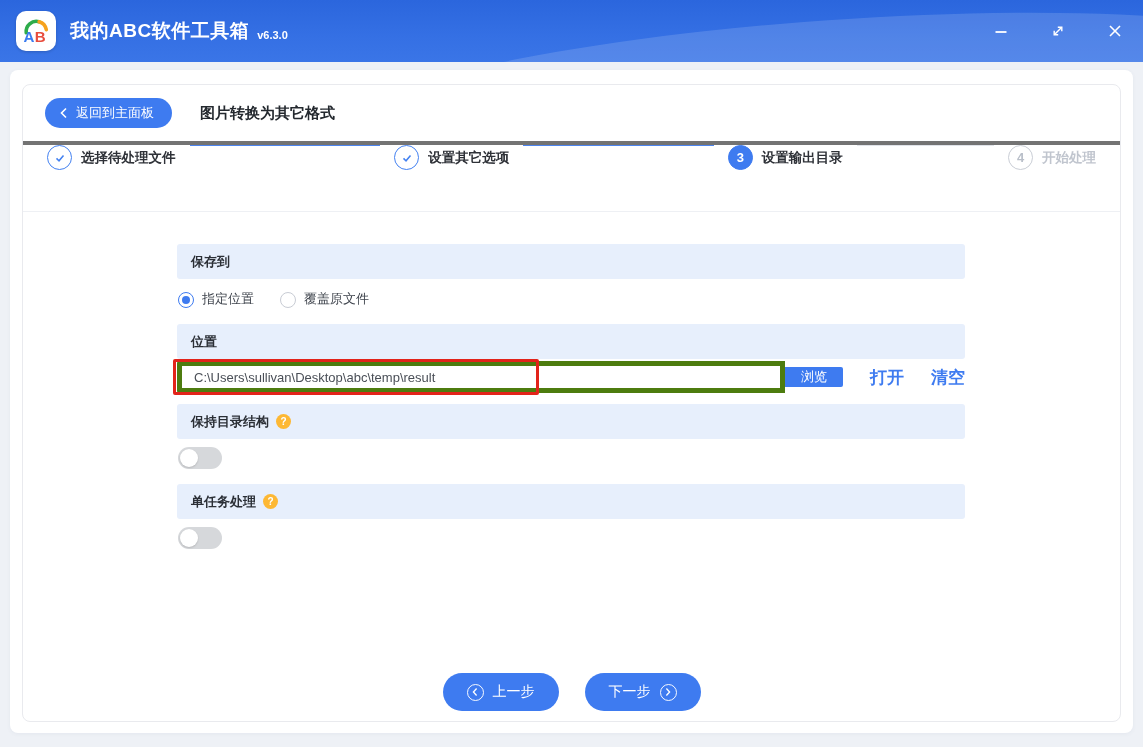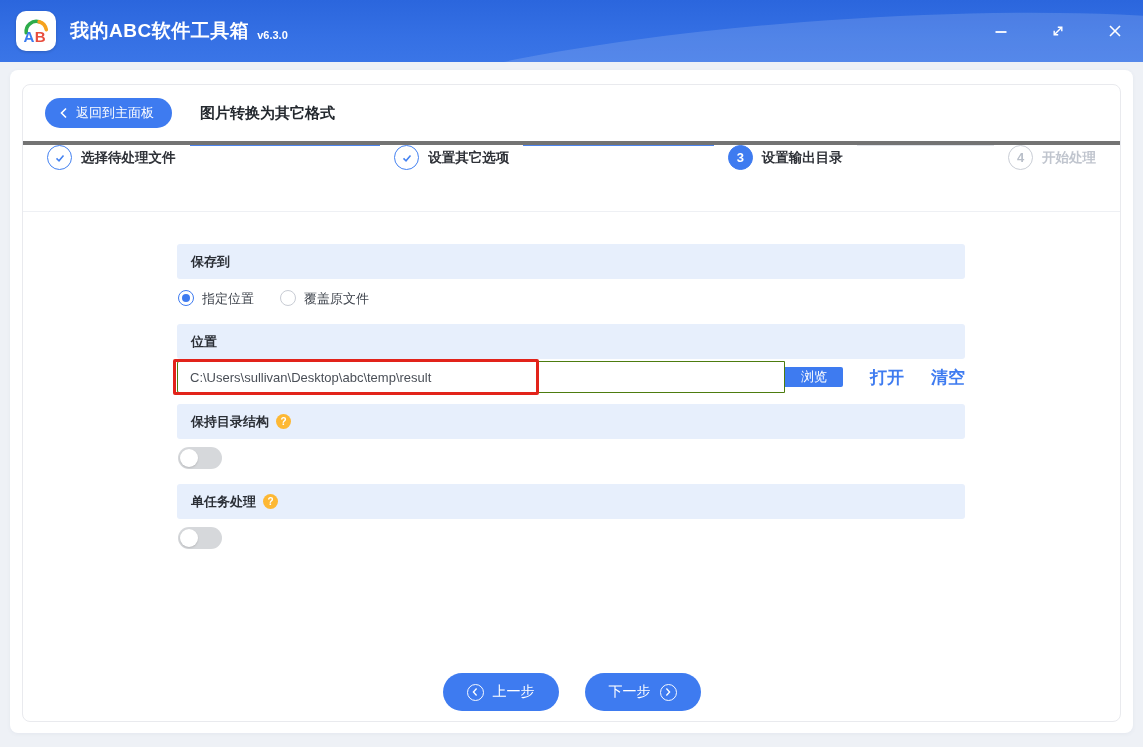--- a/index.html
+++ b/index.html
@@ -38,29 +38,29 @@
   .step-line { flex:1; height:1px; margin:0 14px; }
   .step-line.done { background:#4c85f1; }
   .step-line.pending { background:#e0e3e9; flex:.72; }
 
   
   .form-area { padding:32px 155px 0 154px; }
   .section-bar { height:35px; background:#e7effc; border-radius:3px; display:flex; align-items:center; padding:0 14px; font-size:13px; font-weight:bold; color:#2b2f36; gap:7px; }
   .help-icon { width:15px; height:15px; border-radius:50%; background:#fdb834; color:#fff; font-size:10px; font-weight:bold; display:inline-flex; align-items:center; justify-content:center; cursor:pointer; }
 
   .radio-row { display:flex; align-items:center; gap:26px; margin:9px 0 14px 1px; height:22px; }
-  .radio-opt { display:flex; align-items:flex-start; cursor:pointer; }
+  .radio-opt { display:flex; align-items:flex-end; cursor:pointer; }
   .radio-circle { width:16px; height:16px; border-radius:50%; background:#fff; flex:none; display:flex; align-items:center; justify-content:center; }
   .radio-circle.on { border:1.5px solid #3e7bf0; }
   .radio-circle.on::after { content:""; width:8px; height:8px; border-radius:50%; background:#3e7bf0; }
   .radio-circle.off { border:1px solid #c8ccd4; }
   .radio-label { margin-left:8px; font-size:13px; color:#3f444d; }
 
   .input-row { position:relative; display:flex; align-items:center; margin:2px 0 11px; height:32px; }
-  .path-input { width:640px; height:32px; border:1px solid #4d7c0f; border-radius:2px 0 0 2px; padding:0 12px; font-size:13px; color:#4a4f57; font-family:inherit; outline:none; background:#fff; }
+  .path-input { width:640px; height:32px; border:5px solid #4d7c0f; border-radius:2px 0 0 2px; padding:0 12px; font-size:13px; color:#4a4f57; font-family:inherit; outline:none; background:#fff; }
   .browse-btn { width:58px; height:20px; background:#3e7bf0; color:#fff; border:none; border-radius:0 2px 2px 0; font-size:13px; cursor:pointer; font-family:inherit; flex:none; }
   .text-link { color:#3e7bf0; font-size:17px; margin-left:27px; text-decoration:none; cursor:pointer; white-space:nowrap;font-weight:bold; }
   .annotation-box { position:absolute; left:-4px; top:-2px; width:366px; height:36px; border:3px solid #e2231a; border-radius:2px; pointer-events:none; z-index:5; }
 
   .toggle { width:44px; height:22px; border-radius:11px; background:#d6d8db; position:relative; margin:8px 0 15px 1px; cursor:pointer; }
   .toggle .knob { position:absolute; left:2px; top:2px; width:18px; height:18px; border-radius:50%; background:#fff; box-shadow:0 1px 2px rgba(0,0,0,.15); }
 
   
   .footer { position:absolute; left:0; right:0; bottom:10px; display:flex; justify-content:center; gap:26px; }
   .nav-btn { height:38px; border:none; border-radius:19px; background:#3e7bf0; color:#fff; font-size:14px; display:inline-flex; align-items:center; gap:9px; padding:0 24px; cursor:pointer; font-family:inherit; }

